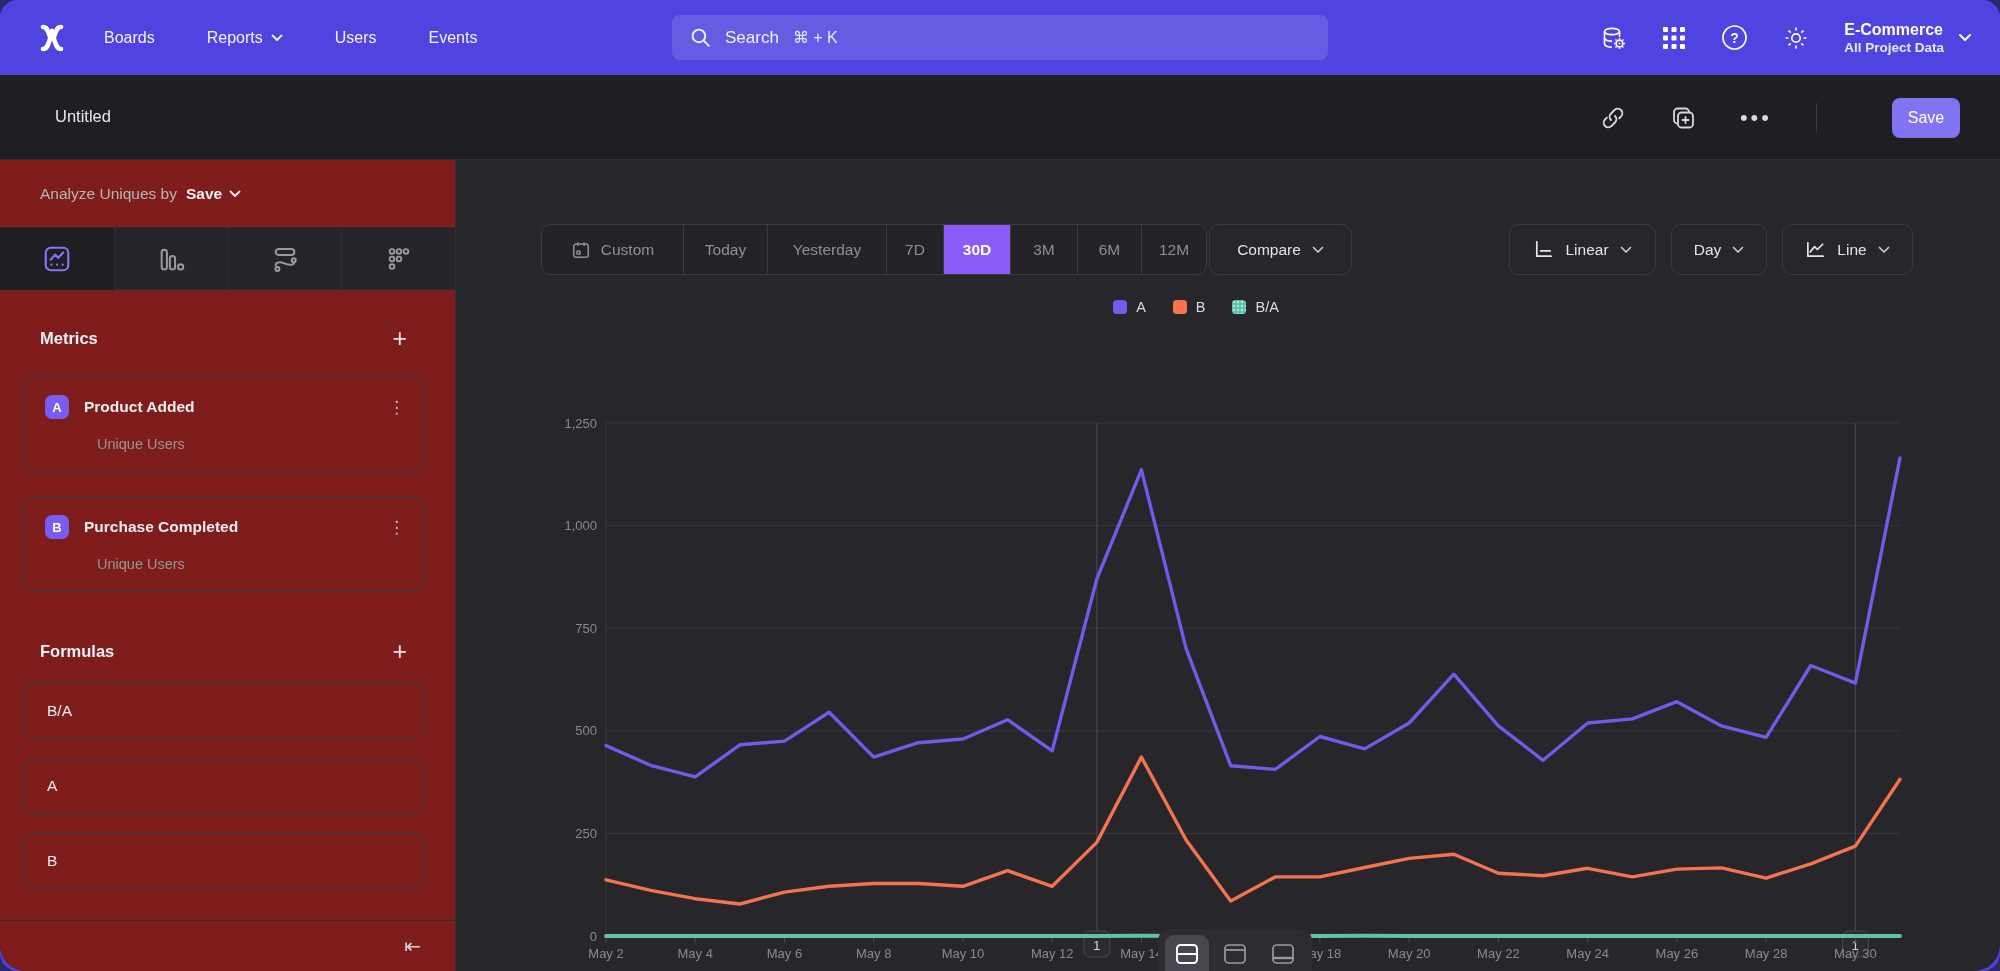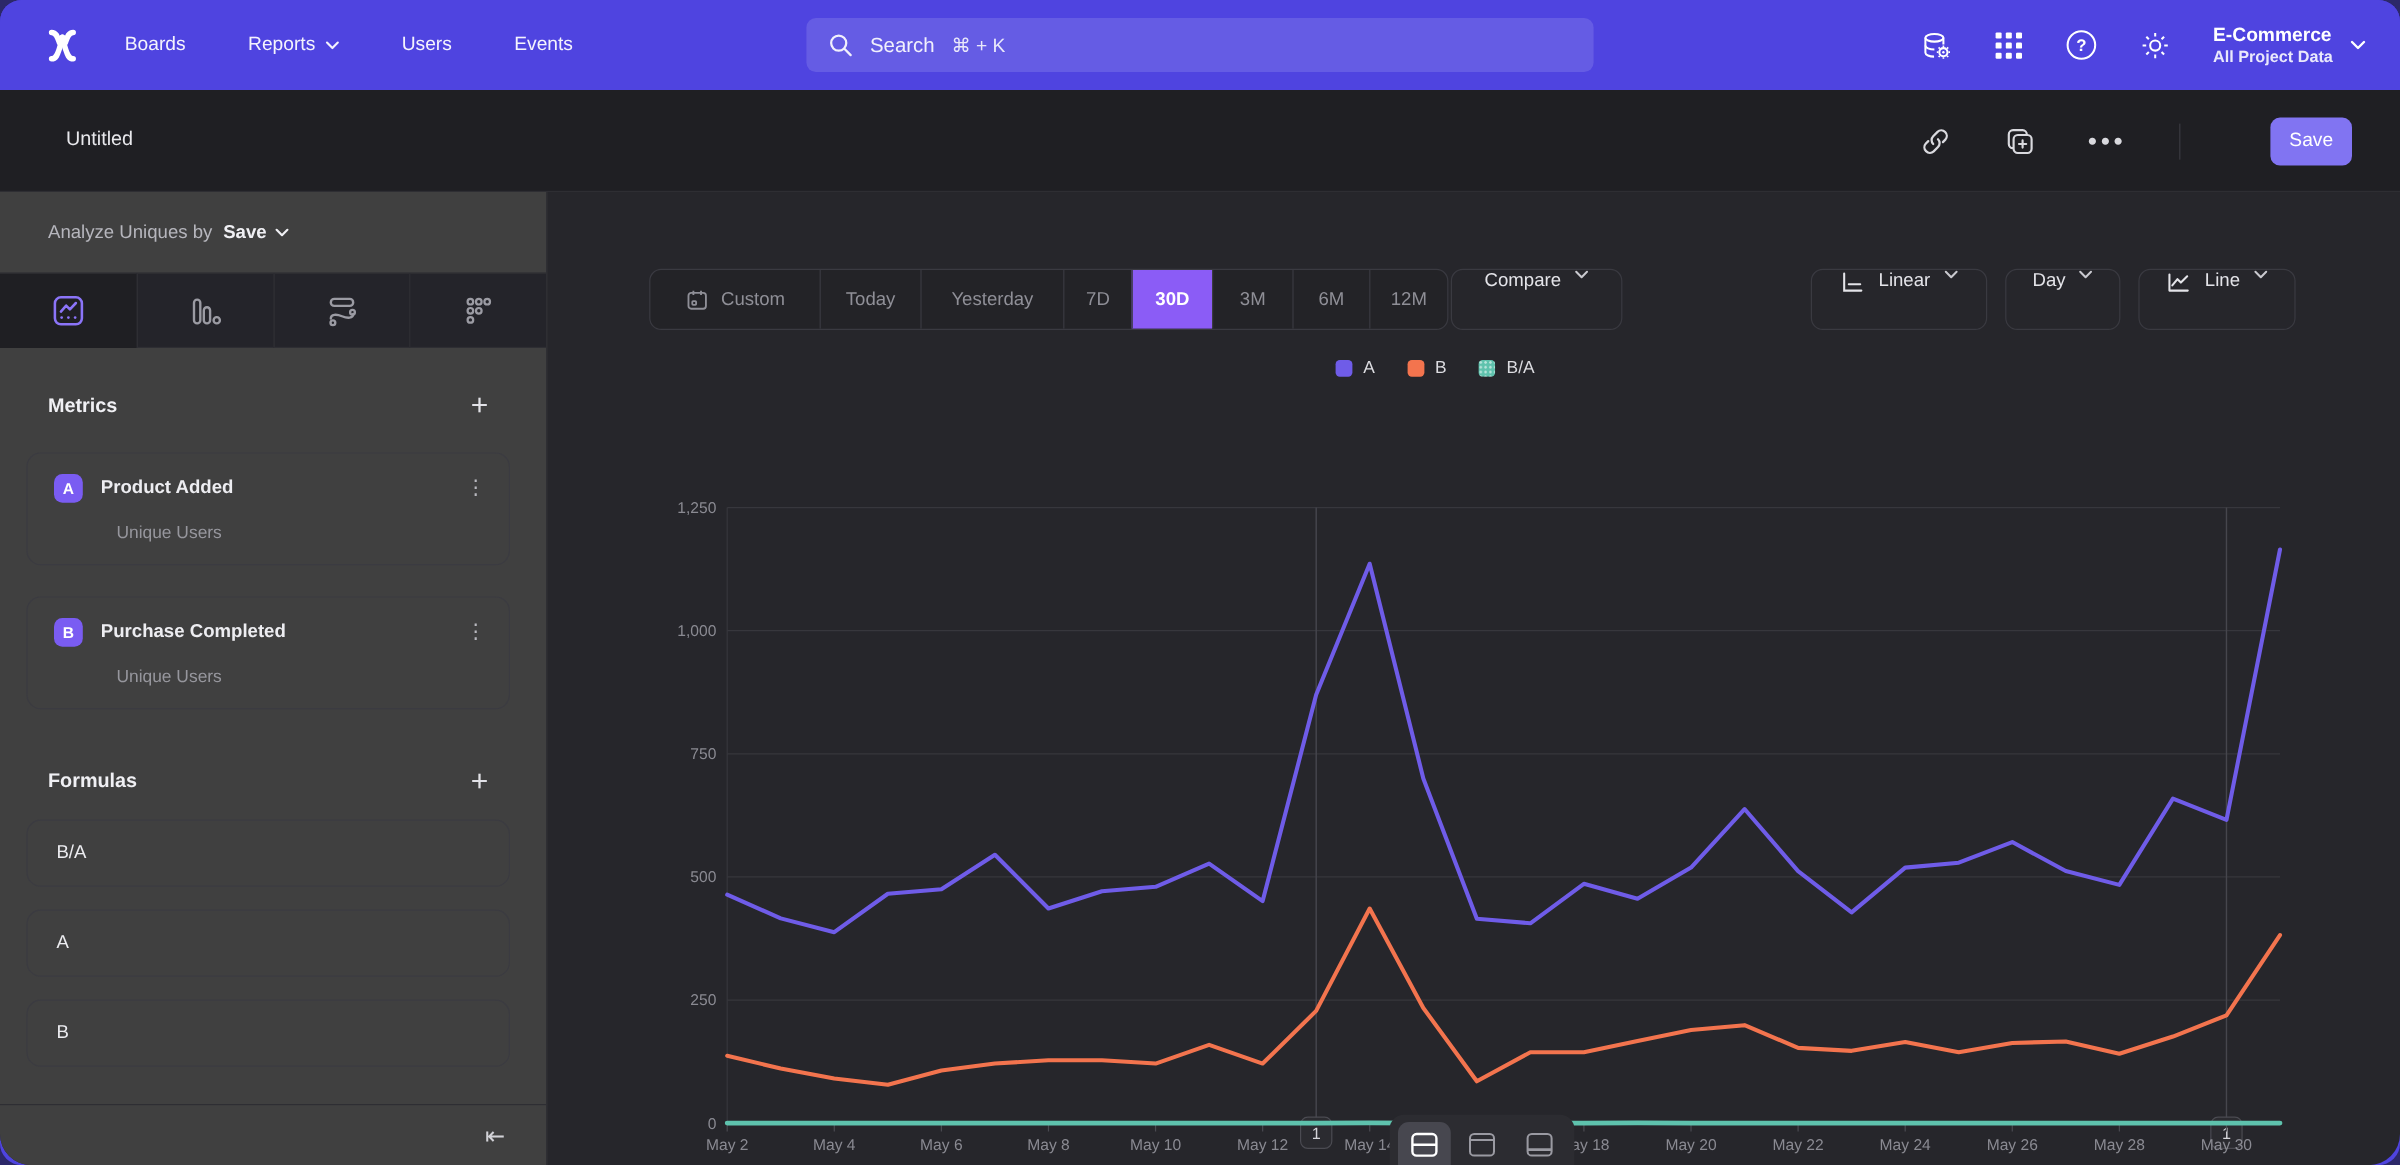--- a/index.html
+++ b/index.html
@@ -22,21 +22,21 @@
   
   .panel { position:absolute; left:0; top:75px; width:2000px; height:896px; background:#26262b; border-radius:0 0 26px 26px; overflow:hidden; }
 
   .titlebar { position:absolute; left:0; top:0; width:100%; height:85px; background:#1f1f23; border-bottom:1px solid #2e2e33; }
   .title { position:absolute; left:55px; top:32px; font-size:16.5px; color:#e8e8ec; }
   .tb-actions { position:absolute; right:40px; top:0; height:85px; display:flex; align-items:center; gap:44px; color:#d9d9de; }
   .tb-sep { width:1px; height:30px; background:#3a3a41; }
   .save-btn { width:68px; height:40px; background:#8174f2; border:none; border-radius:8px; color:#ffffff; font-size:16px; font-family:inherit; cursor:pointer;margin-left:31px; }
 
   
-  .sidebar { position:absolute; left:0; top:85px; width:456px; height:811px; background:#404040; border-right:1px solid #2e2e33; }
+  .sidebar { position:absolute; left:0; top:85px; width:456px; height:811px; background:#7f1d1d; border-right:1px solid #2e2e33; }
   .analyze { height:68px; border-bottom:1px solid #2e2e33; display:flex; align-items:center; padding-left:40px; gap:9px; font-size:15.5px; }
   .analyze-prefix { color:#b6b6bd; }
   .analyze-value { color:#f0f0f4; font-weight:600; display:flex; align-items:center; gap:7px; cursor:pointer; }
   .tabs { display:grid; grid-template-columns:repeat(4,1fr); height:62px; }
   .tab { display:flex; align-items:center; justify-content:center; background:#24242a; border-bottom:1px solid #2e2e33; border-left:1px solid #2e2e33; cursor:pointer; color:#9b9ba3; }
   .tab:first-child { border-left:none; }
   .tab.active { background:#1f1f23; border-bottom:1px solid transparent; color:#8b74f8; }
   .side-section-head { display:flex; align-items:center; justify-content:space-between; padding:0 48px 0 40px; margin-top:36px; }
   .side-section-title { color:#f0f0f4; font-size:16.5px; font-weight:700; }
   .plus-icon { color:#e2e2e7; font-size:25px; font-weight:300; cursor:pointer; line-height:1; }
@@ -49,21 +49,21 @@
   .metric-sub { margin:17px 0 2px 52px; color:#96969d; font-size:14.5px; }
   .formula-card { margin-top:19px; border:1px solid #3b3b41; border-radius:12px; height:56px; display:flex; align-items:center; padding-left:24px; color:#ededf1; font-size:15.5px; cursor:pointer; }
   .side-footer { position:absolute; left:0; bottom:0; width:455px; height:51px; border-top:1px solid #2e2e33; display:flex; align-items:center; justify-content:flex-end; padding-right:34px; }
   .collapse-icon { color:#d2d2d7; font-size:20px; cursor:pointer; }
 
   
   .seg { position:absolute; left:541px; top:149px; height:51px; display:flex; border:1px solid #3a3a41; border-radius:10px; overflow:hidden; background:#232327; }
   .seg-item { display:flex; align-items:center; justify-content:center; gap:10px; font-size:15.5px; color:#8f8f97; border-left:1px solid #3a3a41; cursor:pointer; }
   .seg-item:first-child { border-left:none; }
   .seg-item.active { background:#8b5cf6; color:#ffffff; font-weight:700; }
-  .btn { position:absolute; top:149px; height:51px; border:1px solid #3a3a41; border-radius:10px; background:transparent; display:flex; justify-content:center; gap:11px; color:#e4e4e9; font-size:15.5px; cursor:pointer; }
+  .btn { position:absolute; top:149px; height:51px; border:1px solid #3a3a41; border-radius:10px; background:transparent; display:flex; align-items:center; justify-content:center; gap:11px; color:#e4e4e9; font-size:15.5px; cursor:pointer; }
 
   
   .legend { position:absolute; left:560px; top:224px; width:1340px; display:flex; justify-content:center; gap:27px; transform:translateX(-34px); }
   .legend-item { display:flex; align-items:center; gap:9px; color:#dcdce1; font-size:14.5px; }
   .swatch { width:14px; height:14px; border-radius:3.5px; }
   .swatch.pattern { background-image:radial-gradient(rgba(255,255,255,.55) 1px, transparent 1.2px); background-size:4px 4px; }
 
   .chart-wrap { position:absolute; left:560px; top:255px; }
 
   

